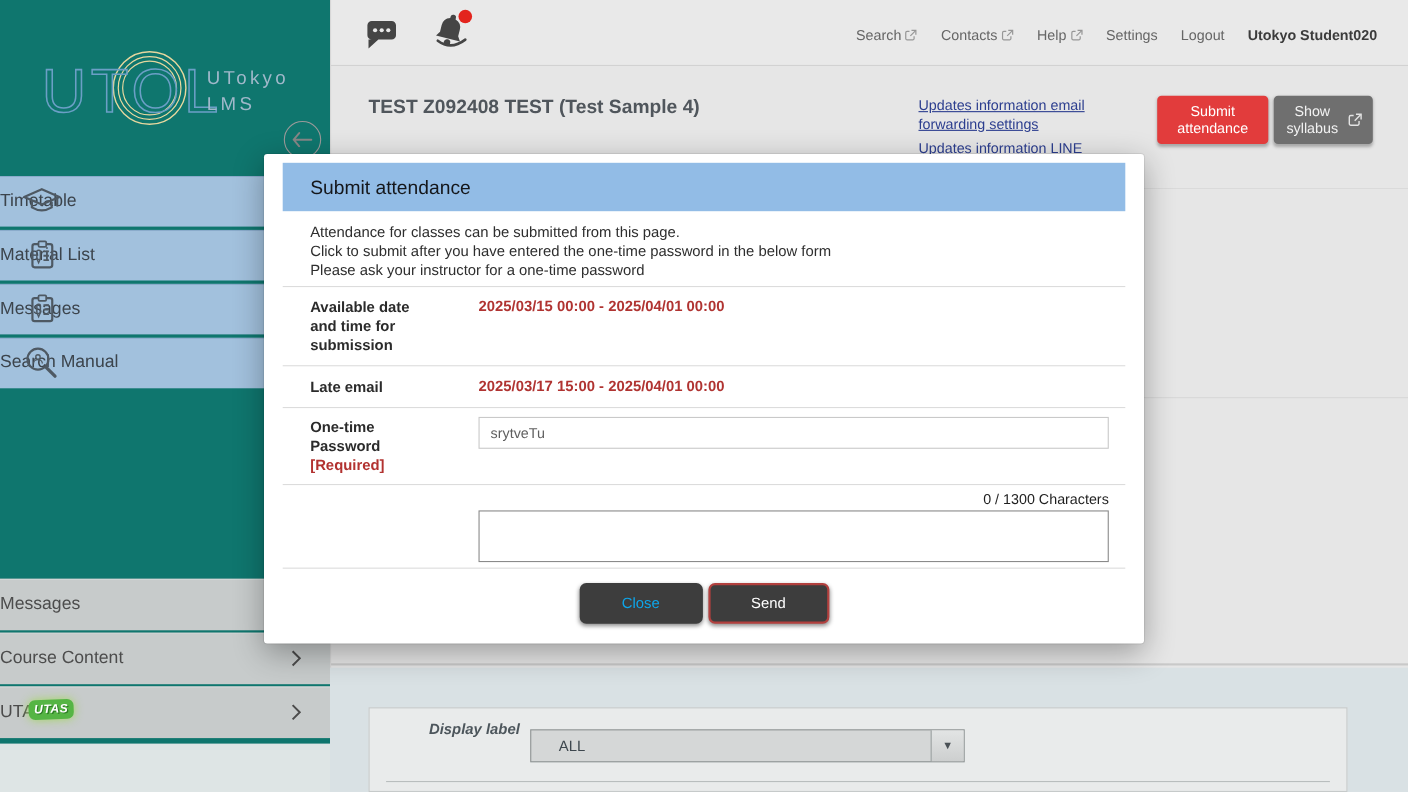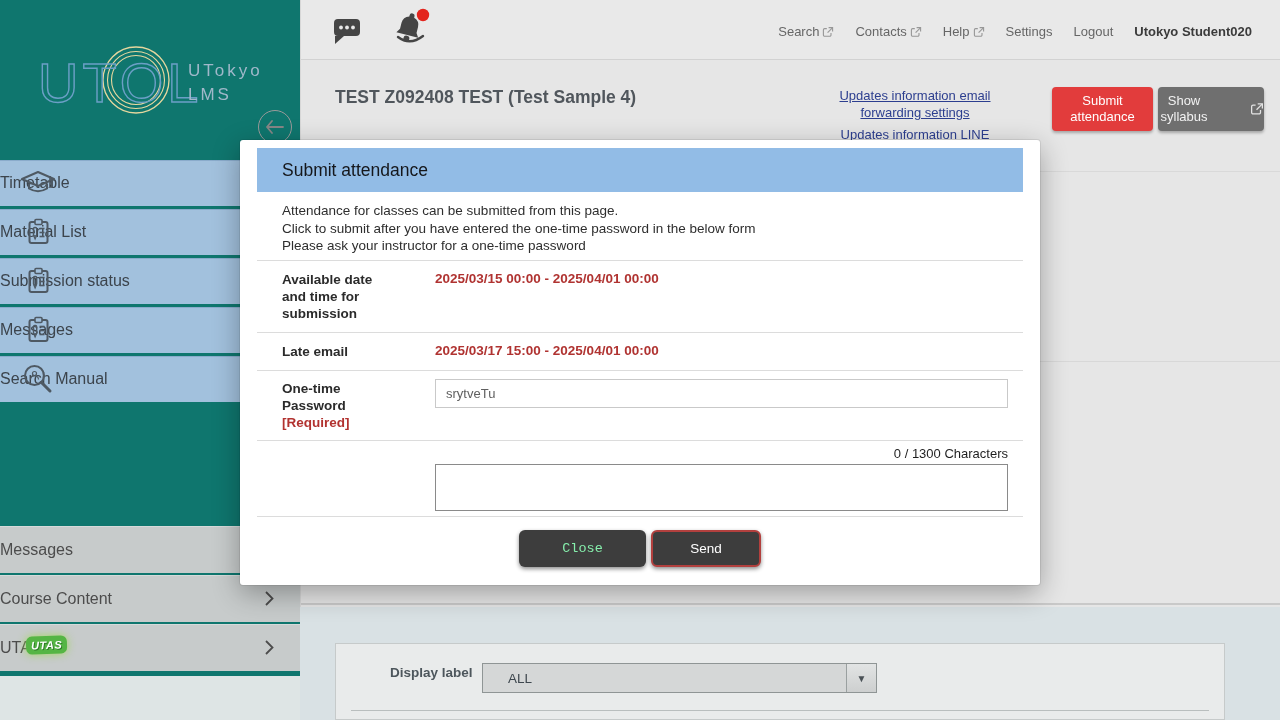--- a/index.html
+++ b/index.html
@@ -36,37 +36,37 @@
   .chat-btn { position:absolute; left:30px; top:15px; cursor:pointer; }
   .bell-btn { position:absolute; left:92px; top:8px; cursor:pointer; }
   .top-links { position:absolute; right:28px; top:24px; display:flex; gap:21px; align-items:center; }
   .top-link { font-size:13px; color:#666; cursor:pointer; display:flex; align-items:center; gap:3px; white-space:nowrap; }
   .top-user { font-size:13px; font-weight:bold; color:#3b3b3b; white-space:nowrap; }
 
   
   .header-band { position:absolute; left:0; top:61px; width:980px; height:111px; background:#e6e6e6; border-bottom:1px solid #d9d9d9; }
   .course-title { position:absolute; left:35px; top:26px; font-size:17.5px; font-weight:bold; color:#50565c; }
   .course-links { position:absolute; left:535px; top:27px; width:160px; }
-  .course-link { display:block; font-size:13px; line-height:16.5px; color:#2c3e8f; text-decoration:underline; cursor:pointer;text-align:center; }
+  .course-link { display:block; font-size:13px; line-height:16.5px; color:#2c3e8f; text-decoration:underline; cursor:pointer; }
   .course-link + .course-link { margin-top:6px; }
   .btn-submit { position:absolute; left:752px; top:26px; width:101px; height:44px; background:#e23c3c; color:#fff;
     border:none; border-radius:4px; font-size:13px; line-height:16px; cursor:pointer; font-family:inherit;
     box-shadow:0 2px 3px rgba(0,0,0,0.28); }
-  .btn-syllabus { position:absolute; left:858px; top:26px; width:106px; height:44px; background:#6f6f6f; color:#f2f2f2;
+  .btn-syllabus { position:absolute; left:858px; top:26px; width:90px; height:44px; background:#6f6f6f; color:#f2f2f2;
     border:none; border-radius:4px; font-size:13px; line-height:16px; cursor:pointer; font-family:inherit;
-    box-shadow:0 2px 3px rgba(0,0,0,0.28); display:flex; align-items:center; justify-content:space-between; gap:6px; }
+    box-shadow:0 2px 3px rgba(0,0,0,0.28); display:flex; align-items:center; justify-content:center; gap:6px; }
 
   
   .content { position:absolute; left:0; top:172px; width:980px; height:433px; background:#e6e6e6; border-bottom:2px solid #c9c9c9; }
   .bgline { position:absolute; left:0; top:189px; width:980px; height:1px; background:#d8d8d8; }
   .bottom-area { position:absolute; left:0; top:607px; width:980px; height:113px; background:#d9e1e4; }
 
   .bottom-panel { position:absolute; left:35px; top:36px; width:890px; height:77px; background:#e9ebeb; border:1px solid #c6caca; }
   .panel-line { position:absolute; left:15px; right:15px; top:66px; height:1px; background:#b9bebe; }
-  .display-label { position:absolute; left:54px; top:21px; font-size:13.5px; font-weight:bold; color:#4d565c; }
+  .display-label { position:absolute; left:54px; top:11px; font-size:13.5px; font-weight:bold; color:#4d565c;font-style:italic; }
   .select { position:absolute; left:146px; top:19px; width:395px; height:30px; background:#d5d7d7; border:1px solid #8f9595;
     display:flex; align-items:center; cursor:pointer; }
   .select-value { margin-left:25px; font-size:13.5px; color:#3e474e; flex:1; }
   .select-arrow { width:30px; height:100%; border-left:1px solid #9aa0a0; display:flex; align-items:center; justify-content:center;
     color:#4a5156; font-size:10px; background:linear-gradient(#e2e4e4,#cdcfcf); }
 
   
   .modal { position:absolute; left:240px; top:140px; width:800px; height:445px; background:#fff; border-radius:3px; z-index:20;
     box-shadow:0 8px 28px rgba(0,0,0,0.32), 0 0 0 1px rgba(0,0,0,0.07); }
   .modal-header { position:absolute; left:17px; right:17px; top:8px; height:44px; background:#92bce6; display:flex; align-items:center; }
@@ -75,22 +75,22 @@
   .mdiv { position:absolute; left:17px; right:17px; height:1px; background:#dcdcdc; }
   .mlabel { position:absolute; left:42px; font-size:13.5px; font-weight:bold; color:#2b2b2b; line-height:17px; }
   .mvalue-red { position:absolute; left:195px; font-size:13.5px; font-weight:bold; color:#b03331; }
   .required-tag { color:#b23230; }
   .otp-input { position:absolute; left:195px; top:239px; width:573px; height:29px; border:1px solid #c9c9c9; background:#fff;
     font-size:13px; color:#5f5f5f; padding:11px 10px; font-family:inherit; }
   .char-counter { position:absolute; left:195px; top:306px; width:573px; text-align:right; font-size:13px; color:#1f1f1f; }
   .comment-area { position:absolute; left:195px; top:324px; width:573px; height:47px; border:1px solid #8a8a8a; resize:none;
     font-family:inherit; font-size:13px; }
   .modal-footer { position:absolute; left:0; width:800px; top:390px; display:flex; justify-content:center; gap:5px; }
-  .btn-close { width:127px; height:37px; background:#3d3d3d; color:#86efac; font-size:13.5px; border:none; border-radius:6px;
-    cursor:pointer; font-family:Liberation Mono, monospace; box-shadow:0 2px 4px rgba(0,0,0,0.45); }
+  .btn-close { width:112px; height:37px; background:#3d3d3d; color:#0ea5e9; font-size:13.5px; border:none; border-radius:6px;
+    cursor:pointer; font-family:Liberation Sans, sans-serif; box-shadow:0 2px 4px rgba(0,0,0,0.45); }
   .btn-send { width:110px; height:37px; background:#3d3d3d; color:#fff; font-size:13.5px; border:2px solid #b2403e; border-radius:6px;
     cursor:pointer; font-family:inherit; box-shadow:0 2px 4px rgba(0,0,0,0.45); }
 
   svg { display:block; }
 </style>
 </head>
 <body>
 
 <div class="screen">
 
@@ -129,34 +129,20 @@
               <rect x="6.5" y="5" width="18" height="21" rx="2" fill="none" stroke="#4e5963" stroke-width="2"></rect>
               <rect x="12" y="2.5" width="7" height="5" rx="1" fill="#a2c1dd" stroke="#4e5963" stroke-width="1.6"></rect>
               <rect x="10.5" y="10.5" width="3.2" height="8.5" rx="1.2" fill="none" stroke="#4e5963" stroke-width="1.4"></rect>
               <path d="M10.8 19 l1.3 3 1.3-3" fill="none" stroke="#4e5963" stroke-width="1.2"></path>
               <line x1="16.5" y1="11.5" x2="21.5" y2="11.5" stroke="#4e5963" stroke-width="1.6"></line>
               <line x1="16.5" y1="15.5" x2="21.5" y2="15.5" stroke="#4e5963" stroke-width="1.6"></line>
               <line x1="16.5" y1="19.5" x2="21.5" y2="19.5" stroke="#4e5963" stroke-width="1.6"></line>
             </svg>
         </span>
         <span class="nlabel">Material List</span>
-      </div>
-      <div class="nav-item">
-        <span class="nicon">
-          <svg width="30" height="30" viewBox="0 0 30 30">
-              <rect x="6.5" y="5" width="18" height="21" rx="2" fill="none" stroke="#4e5963" stroke-width="2"></rect>
-              <rect x="12" y="2.5" width="7" height="5" rx="1" fill="#a2c1dd" stroke="#4e5963" stroke-width="1.6"></rect>
-              <rect x="10.5" y="10.5" width="3.2" height="8.5" rx="1.2" fill="none" stroke="#4e5963" stroke-width="1.4"></rect>
-              <path d="M10.8 19 l1.3 3 1.3-3" fill="none" stroke="#4e5963" stroke-width="1.2"></path>
-              <line x1="16.5" y1="11.5" x2="21.5" y2="11.5" stroke="#4e5963" stroke-width="1.6"></line>
-              <line x1="16.5" y1="15.5" x2="21.5" y2="15.5" stroke="#4e5963" stroke-width="1.6"></line>
-              <line x1="16.5" y1="19.5" x2="21.5" y2="19.5" stroke="#4e5963" stroke-width="1.6"></line>
-            </svg>
-        </span>
-        <span class="nlabel">Submission status</span>
       </div>
       <div class="nav-item">
         <span class="nicon">
           <svg width="30" height="30" viewBox="0 0 30 30">
               <rect x="6.5" y="5" width="18" height="21" rx="2" fill="none" stroke="#4e5963" stroke-width="2"></rect>
               <rect x="12" y="2.5" width="7" height="5" rx="1" fill="#a2c1dd" stroke="#4e5963" stroke-width="1.6"></rect>
               <rect x="10.5" y="10.5" width="3.2" height="8.5" rx="1.2" fill="none" stroke="#4e5963" stroke-width="1.4"></rect>
               <path d="M10.8 19 l1.3 3 1.3-3" fill="none" stroke="#4e5963" stroke-width="1.2"></path>
               <line x1="16.5" y1="11.5" x2="21.5" y2="11.5" stroke="#4e5963" stroke-width="1.6"></line>
               <line x1="16.5" y1="15.5" x2="21.5" y2="15.5" stroke="#4e5963" stroke-width="1.6"></line>

